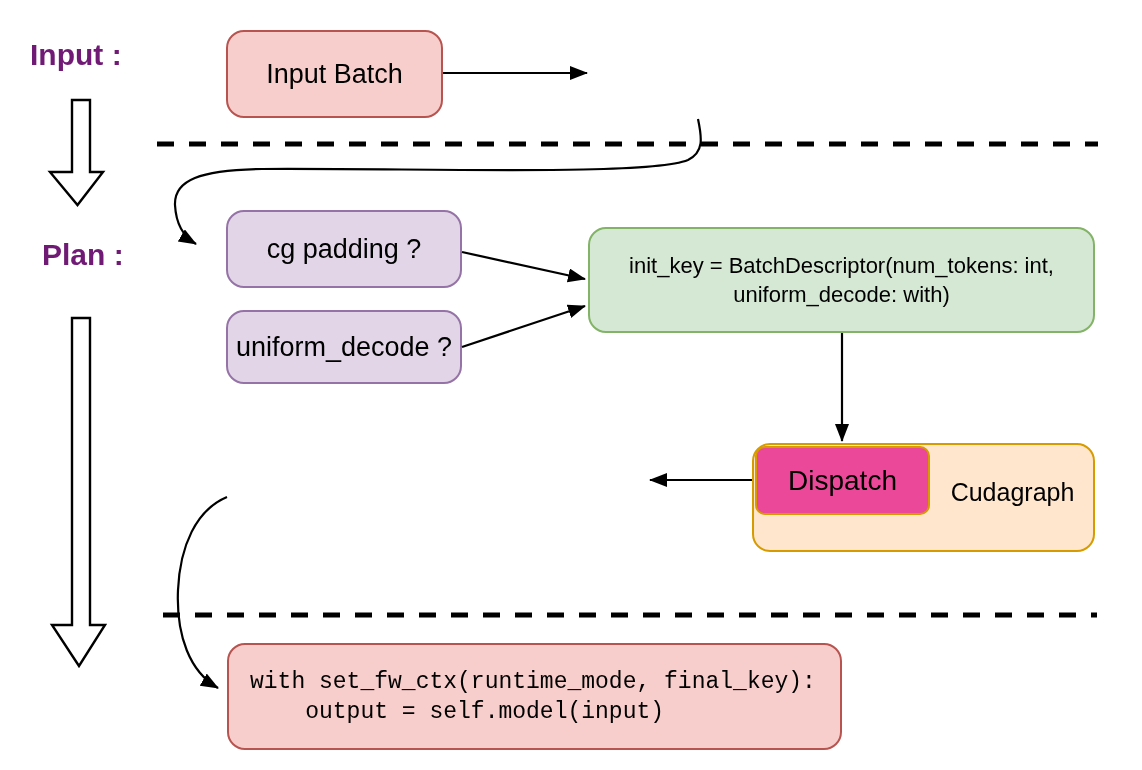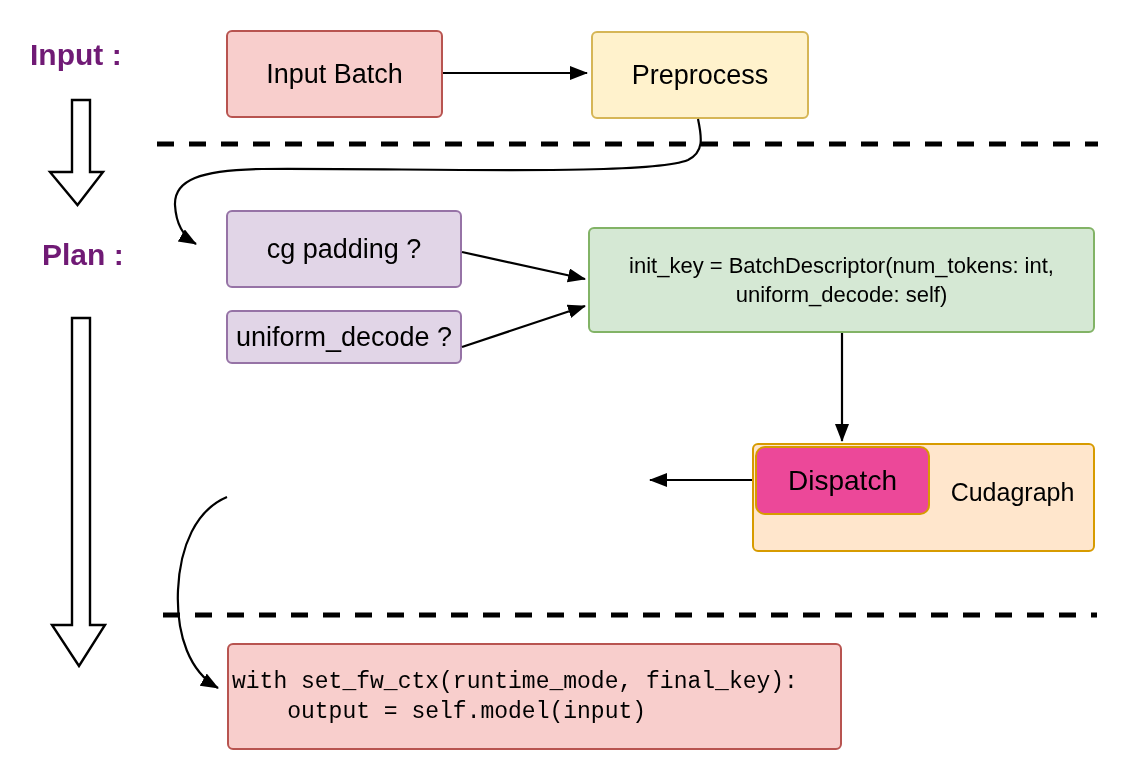--- a/index.html
+++ b/index.html
@@ -5,78 +5,75 @@
   html,body{margin:0;padding:0;background:#fff;}
   .canvas{
     position:relative;width:1142px;height:770px;background:#ffffff;
     font-family:"Liberation Sans",sans-serif;color:#000;overflow:hidden;
   }
   .section-label{
     position:absolute;font-weight:700;font-size:30px;line-height:1;color:#701a75;
     letter-spacing:0px;white-space:nowrap;
   }
   .node{
-    position:absolute;border:2px solid #000;border-radius:6px;
+    position:absolute;border:2px solid #000;border-radius:18px;
     display:flex;align-items:center;justify-content:center;
     text-align:center;box-sizing:border-box;
   }
   .node .lines{display:flex;flex-direction:column;align-items:center;justify-content:center;text-align:right;}
   .node-input-batch{left:226px;top:30px;width:217px;height:88px;background:#f8cecc;border-color:#b85450;font-size:27px;}
   .node-preprocess{left:591px;top:31px;width:218px;height:88px;background:#fff2cc;border-color:#d6b656;font-size:27px;}
   .node-cg-padding{left:226px;top:210px;width:236px;height:78px;background:#e1d5e7;border-color:#9673a6;font-size:27px;text-align:center;}
-  .node-uniform-decode{left:226px;top:310px;width:236px;height:54px;background:#e1d5e7;border-color:#9673a6;font-size:27px;}
+  .node-uniform-decode{left:226px;top:310px;width:236px;height:74px;background:#e1d5e7;border-color:#9673a6;font-size:27px;}
   .node-init-key{left:588px;top:227px;width:507px;height:106px;background:#d5e8d4;border-color:#82b366;font-size:22px;line-height:29px;}
   .node-runtime{left:227px;top:445px;width:396px;height:108px;background:#dae8fc;border-color:#6c8ebf;font-size:21px;line-height:28px;}
   .node-cudagraph{left:752px;top:443px;width:343px;height:109px;background:#ffe6cc;border-color:#d79b00;}
   .cudagraph-text{
     position:absolute;left:930px;top:443px;width:165px;height:98px;
     display:flex;flex-direction:column;align-items:center;justify-content:center;
     font-size:25px;line-height:31px;text-align:center;
   }
   .node-dispatch{left:755px;top:446px;width:175px;height:69px;background:#ec4899;border-color:#d79b00;border-radius:10px;font-size:28px;}
   .node-execute-code{
     left:227px;top:643px;width:615px;height:107px;background:#f8cecc;border-color:#b85450;
     font-family:"Liberation Mono","DejaVu Sans Mono",monospace;font-size:23px;line-height:30px;
     justify-content:flex-start;align-items:center;text-align:left;
   }
-  .node-execute-code .lines{align-items:flex-start;padding-left:3px;}
+  .node-execute-code .lines{align-items:flex-start;padding-left:21px;}
   .code-line{white-space:pre;}
   svg.wires{position:absolute;left:0;top:0;width:1142px;height:770px;pointer-events:none;}
   .wire{fill:none;stroke:#000;stroke-width:2.2px;}
   .divider{fill:none;stroke:#000;stroke-width:5px;}
   .hollow-arrow{fill:#ffffff;stroke:#000;stroke-width:2.4px;stroke-linejoin:miter;}
 </style>
 </head>
 <body>
 
 <div class="canvas">
 
   <div class="section-label" style="left:30px;top:40px;">Input :</div>
   <div class="section-label" style="left:42px;top:240px;">Plan :</div>
 
   <div class="node node-input-batch">
     <span>Input Batch</span>
   </div>
 
-  <div class="node node-preprocess">
-    <span>Preprocess</span>
-  </div>
 
   <div class="node node-cg-padding">
     <span>cg padding ?</span>
   </div>
 
   <div class="node node-uniform-decode">
     <span>uniform_decode ?</span>
   </div>
 
   <div class="node node-init-key">
     <div class="lines">
       <span>init_key = BatchDescriptor(num_tokens: int,</span>
-      <span>uniform_decode: self)</span>
+      <span>uniform_decode: with)</span>
     </div>
   </div>
 
 
   <div class="node node-cudagraph"></div>
   <div class="cudagraph-text">
     <span>Cudagraph</span>
   </div>
   <div class="node node-dispatch">
     <span>Dispatch</span>

